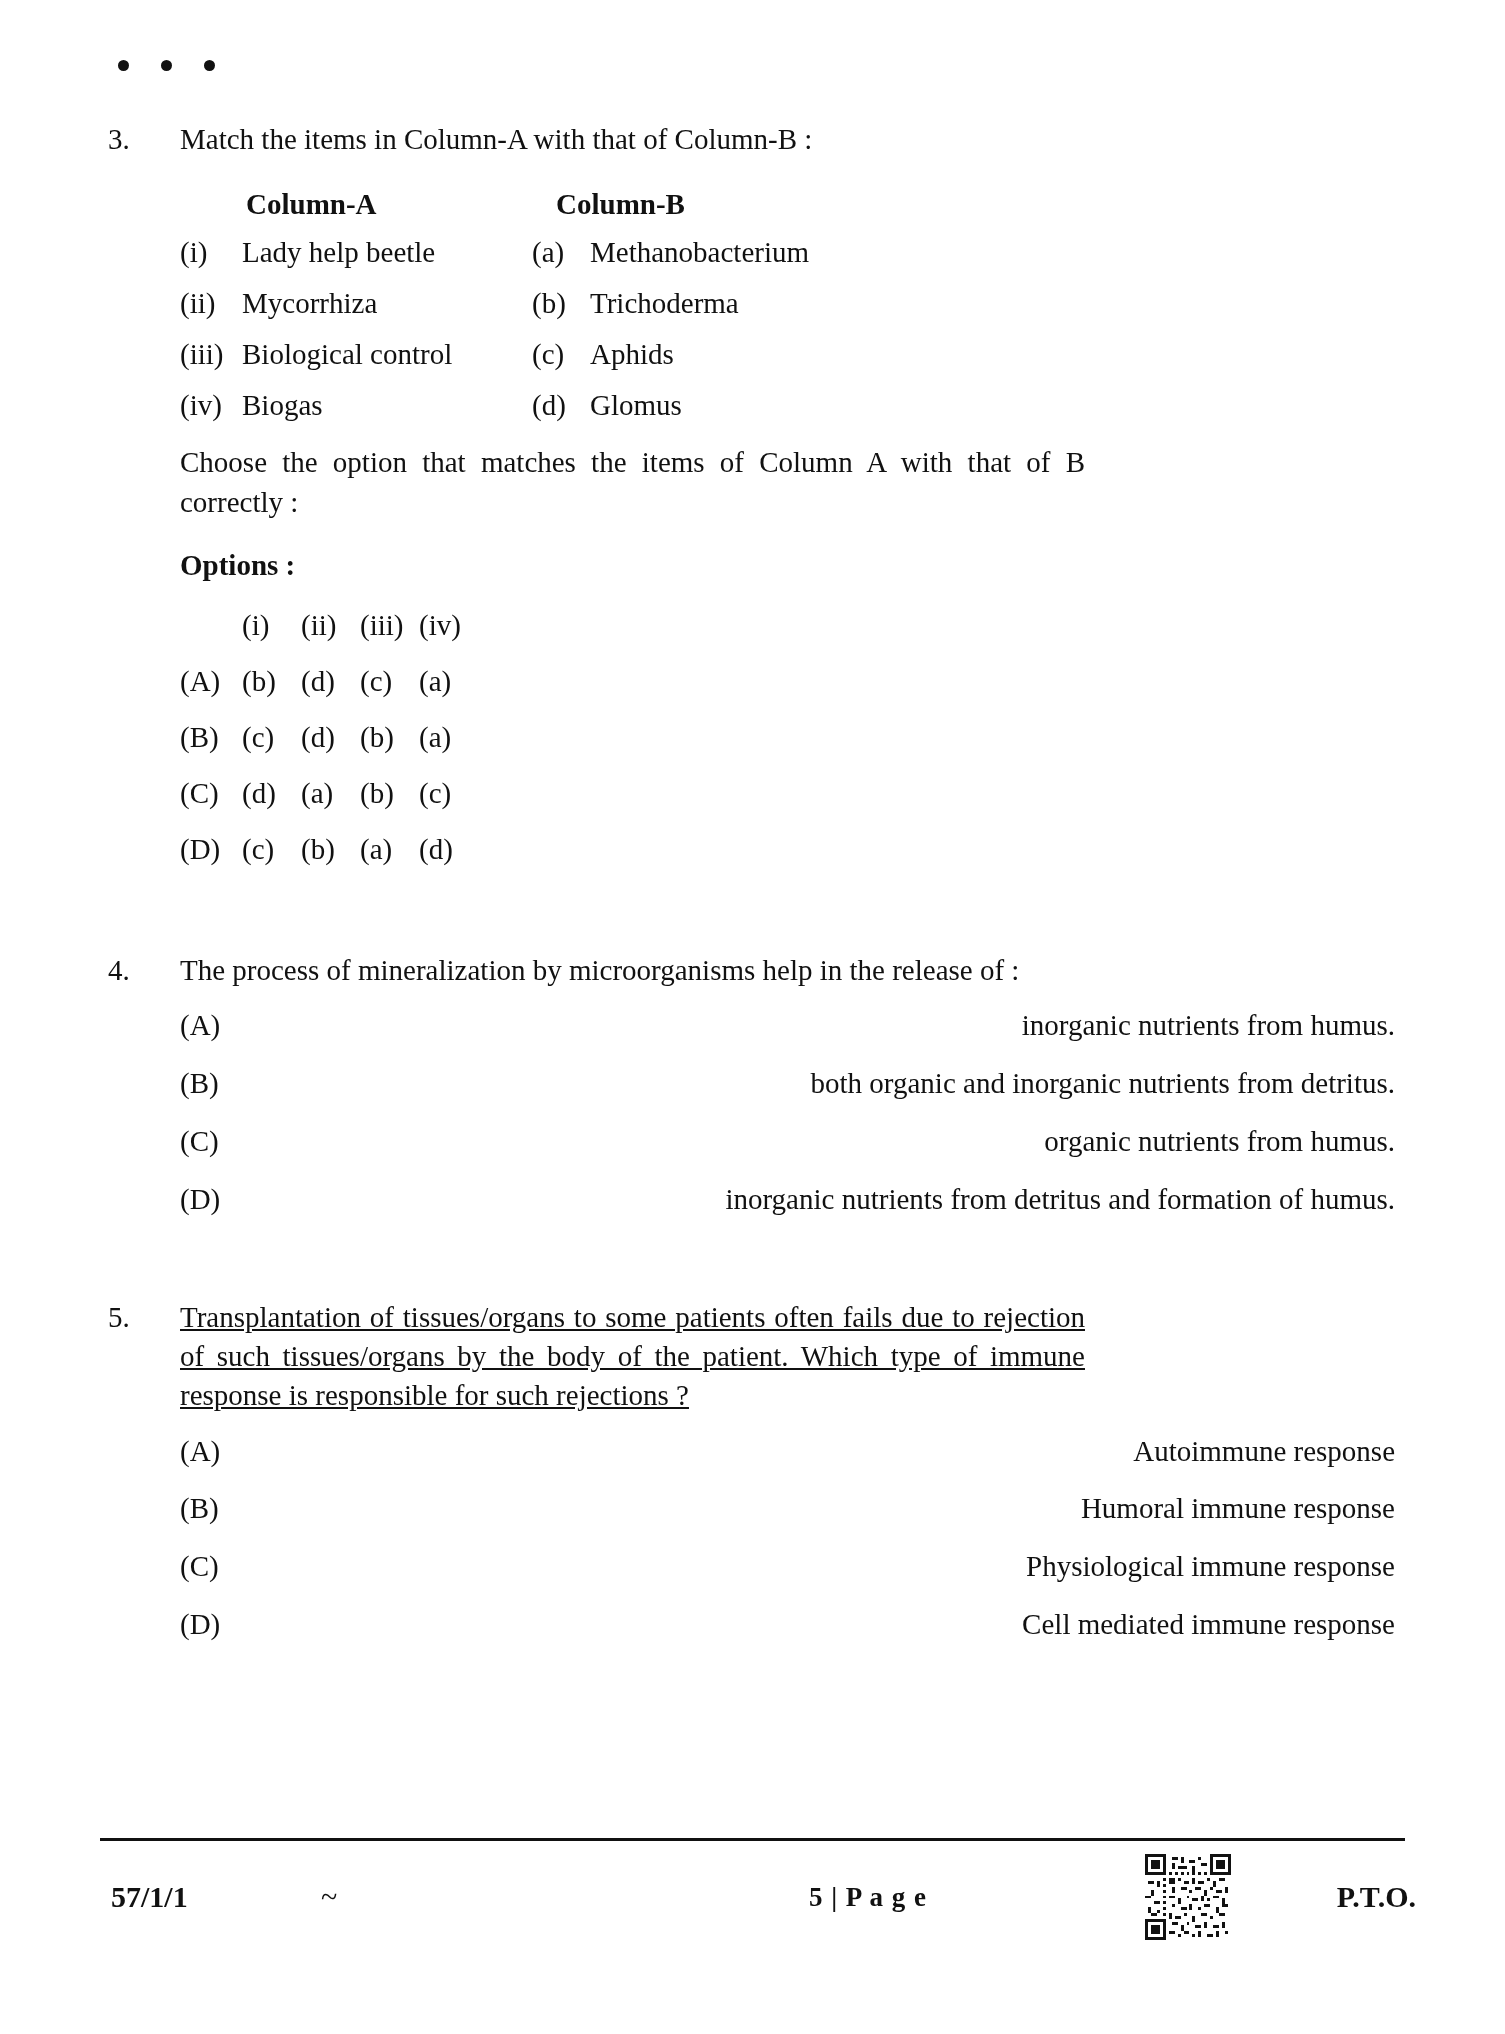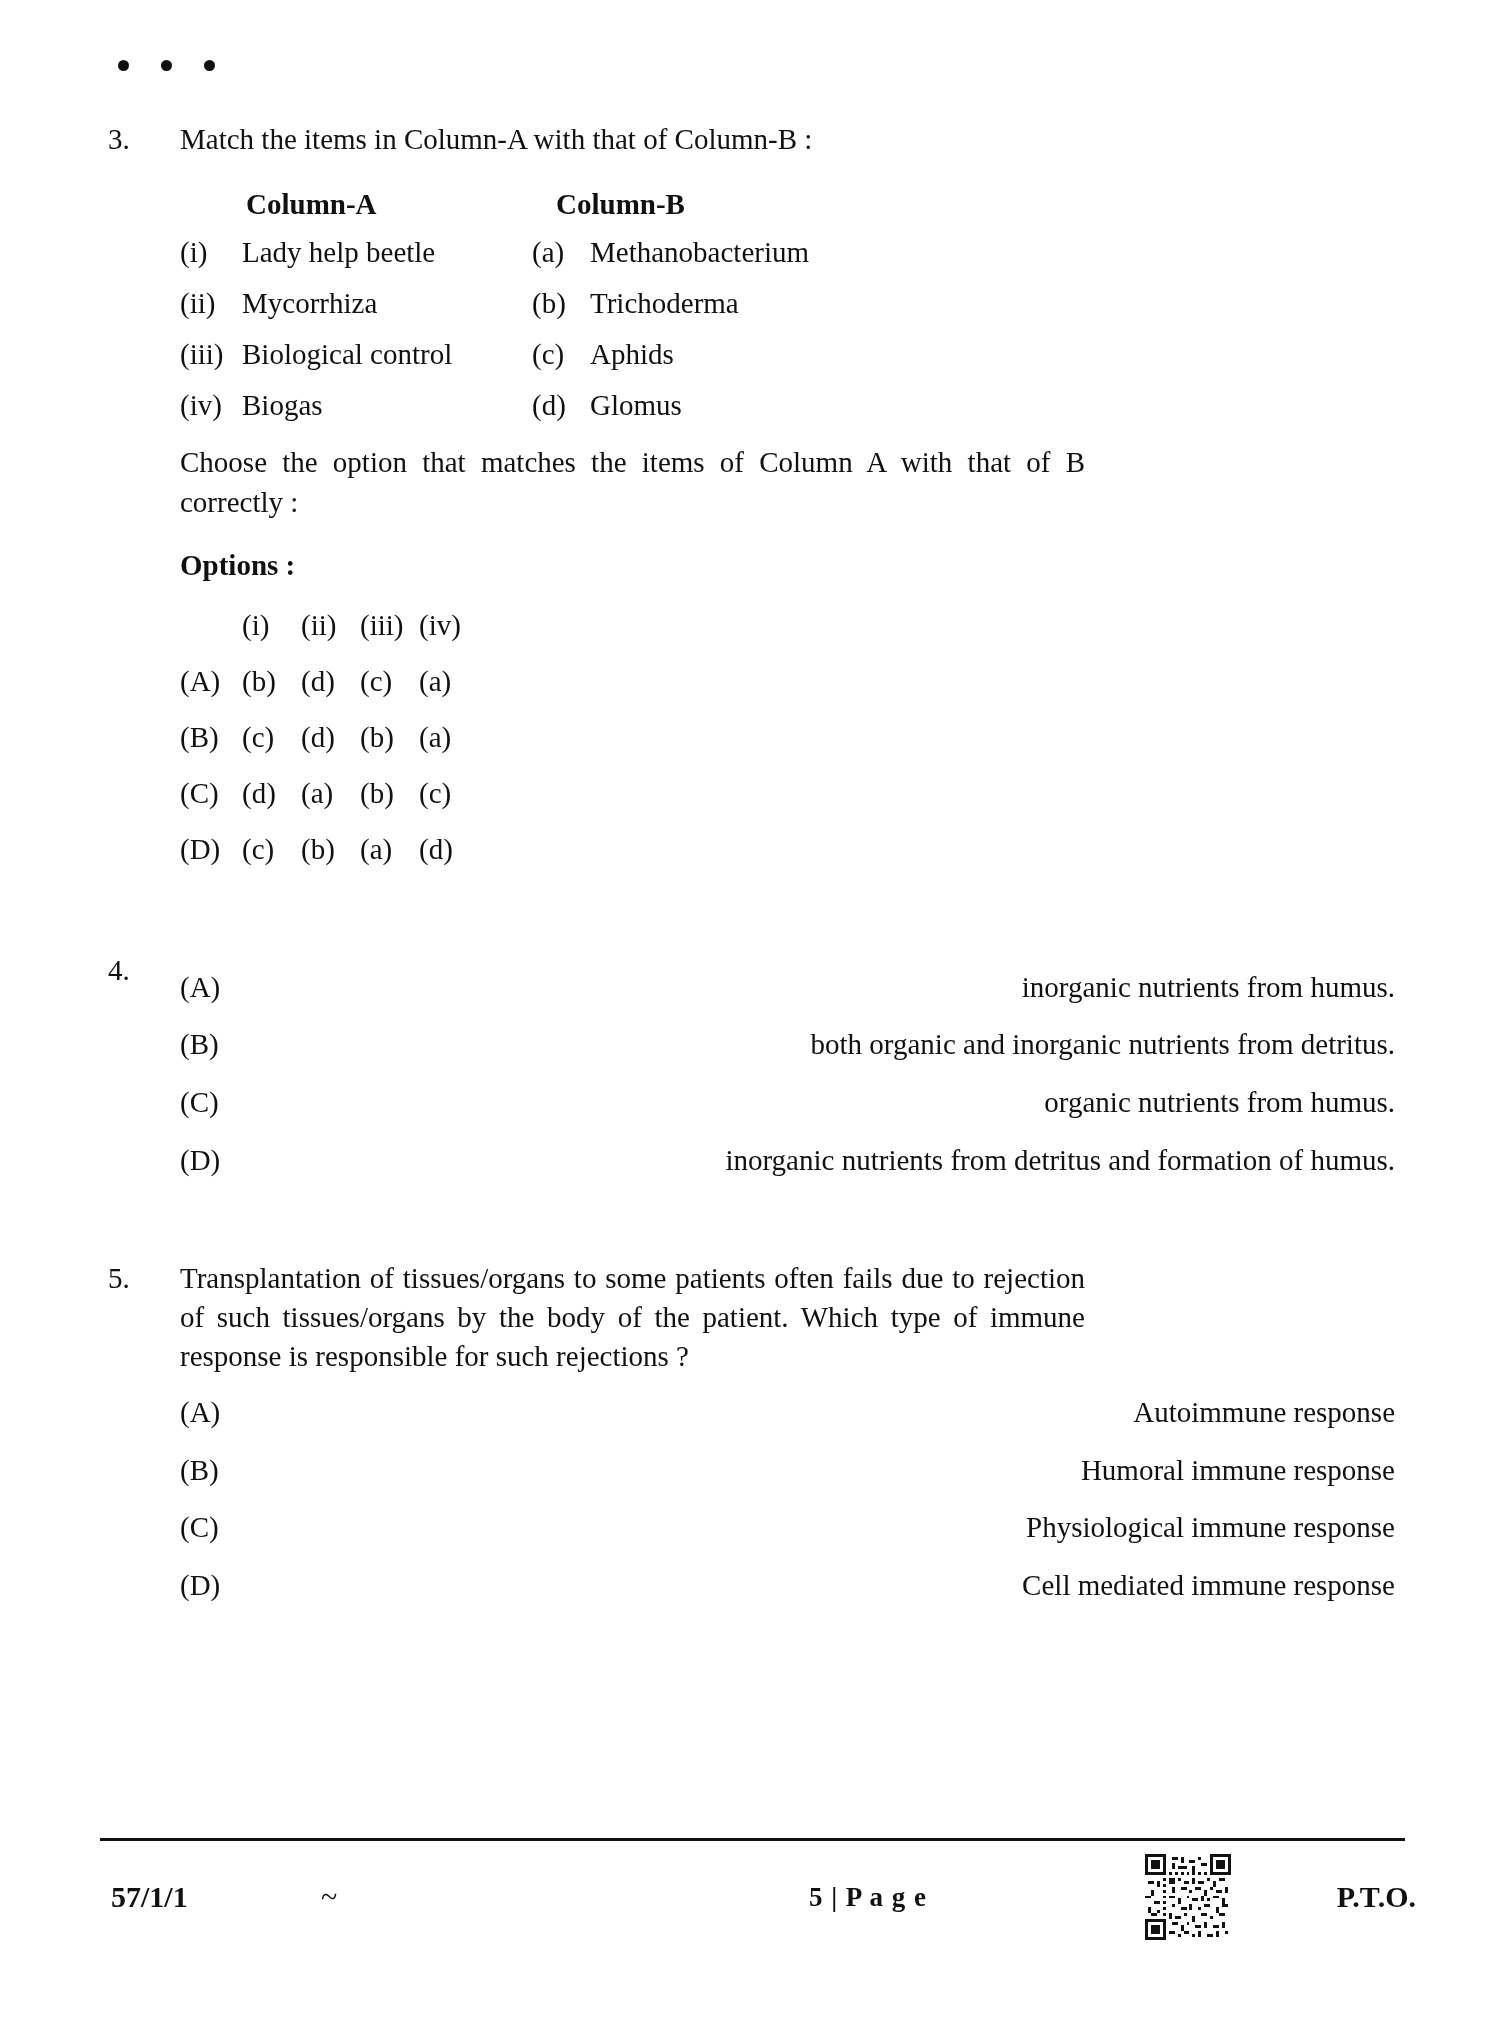--- a/index.html
+++ b/index.html
@@ -66,21 +66,21 @@
     flex: 1 1 auto;
     font-size: 29px;
     line-height: 1.34;
   }
   .qstem {
     font-size: 29px;
     line-height: 1.34;
     text-align: justify;
     text-justify: inter-word;
   }
-  .qstem.just3 { width: 905px; }
+  .qstem.just3 { width: 905px; text-decoration: underline; }
 
   
   .match-head {
     display: flex;
     margin-top: 26px;
     margin-left: 66px;
     font-weight: bold;
     font-size: 29px;
   }
   .match-head .ca { width: 310px; }
@@ -288,20 +288,21 @@
           </div>
         </div>
       </div>
     </div>
 
     <div class="gap-lg"></div>
 
     <div class="qblock">
       <div class="qnum">4.</div>
       <div class="qbody">
+        <div class="qstem">The process of mineralization by microorganisms help in the release of :</div>
         <div class="optlist">
           <div class="optrow">
             <div class="olabel">(A)</div>
             <div class="otext">inorganic nutrients from humus.</div>
           </div>
           <div class="optrow">
             <div class="olabel">(B)</div>
             <div class="otext">both organic and inorganic nutrients from detritus.</div>
           </div>
           <div class="optrow">

